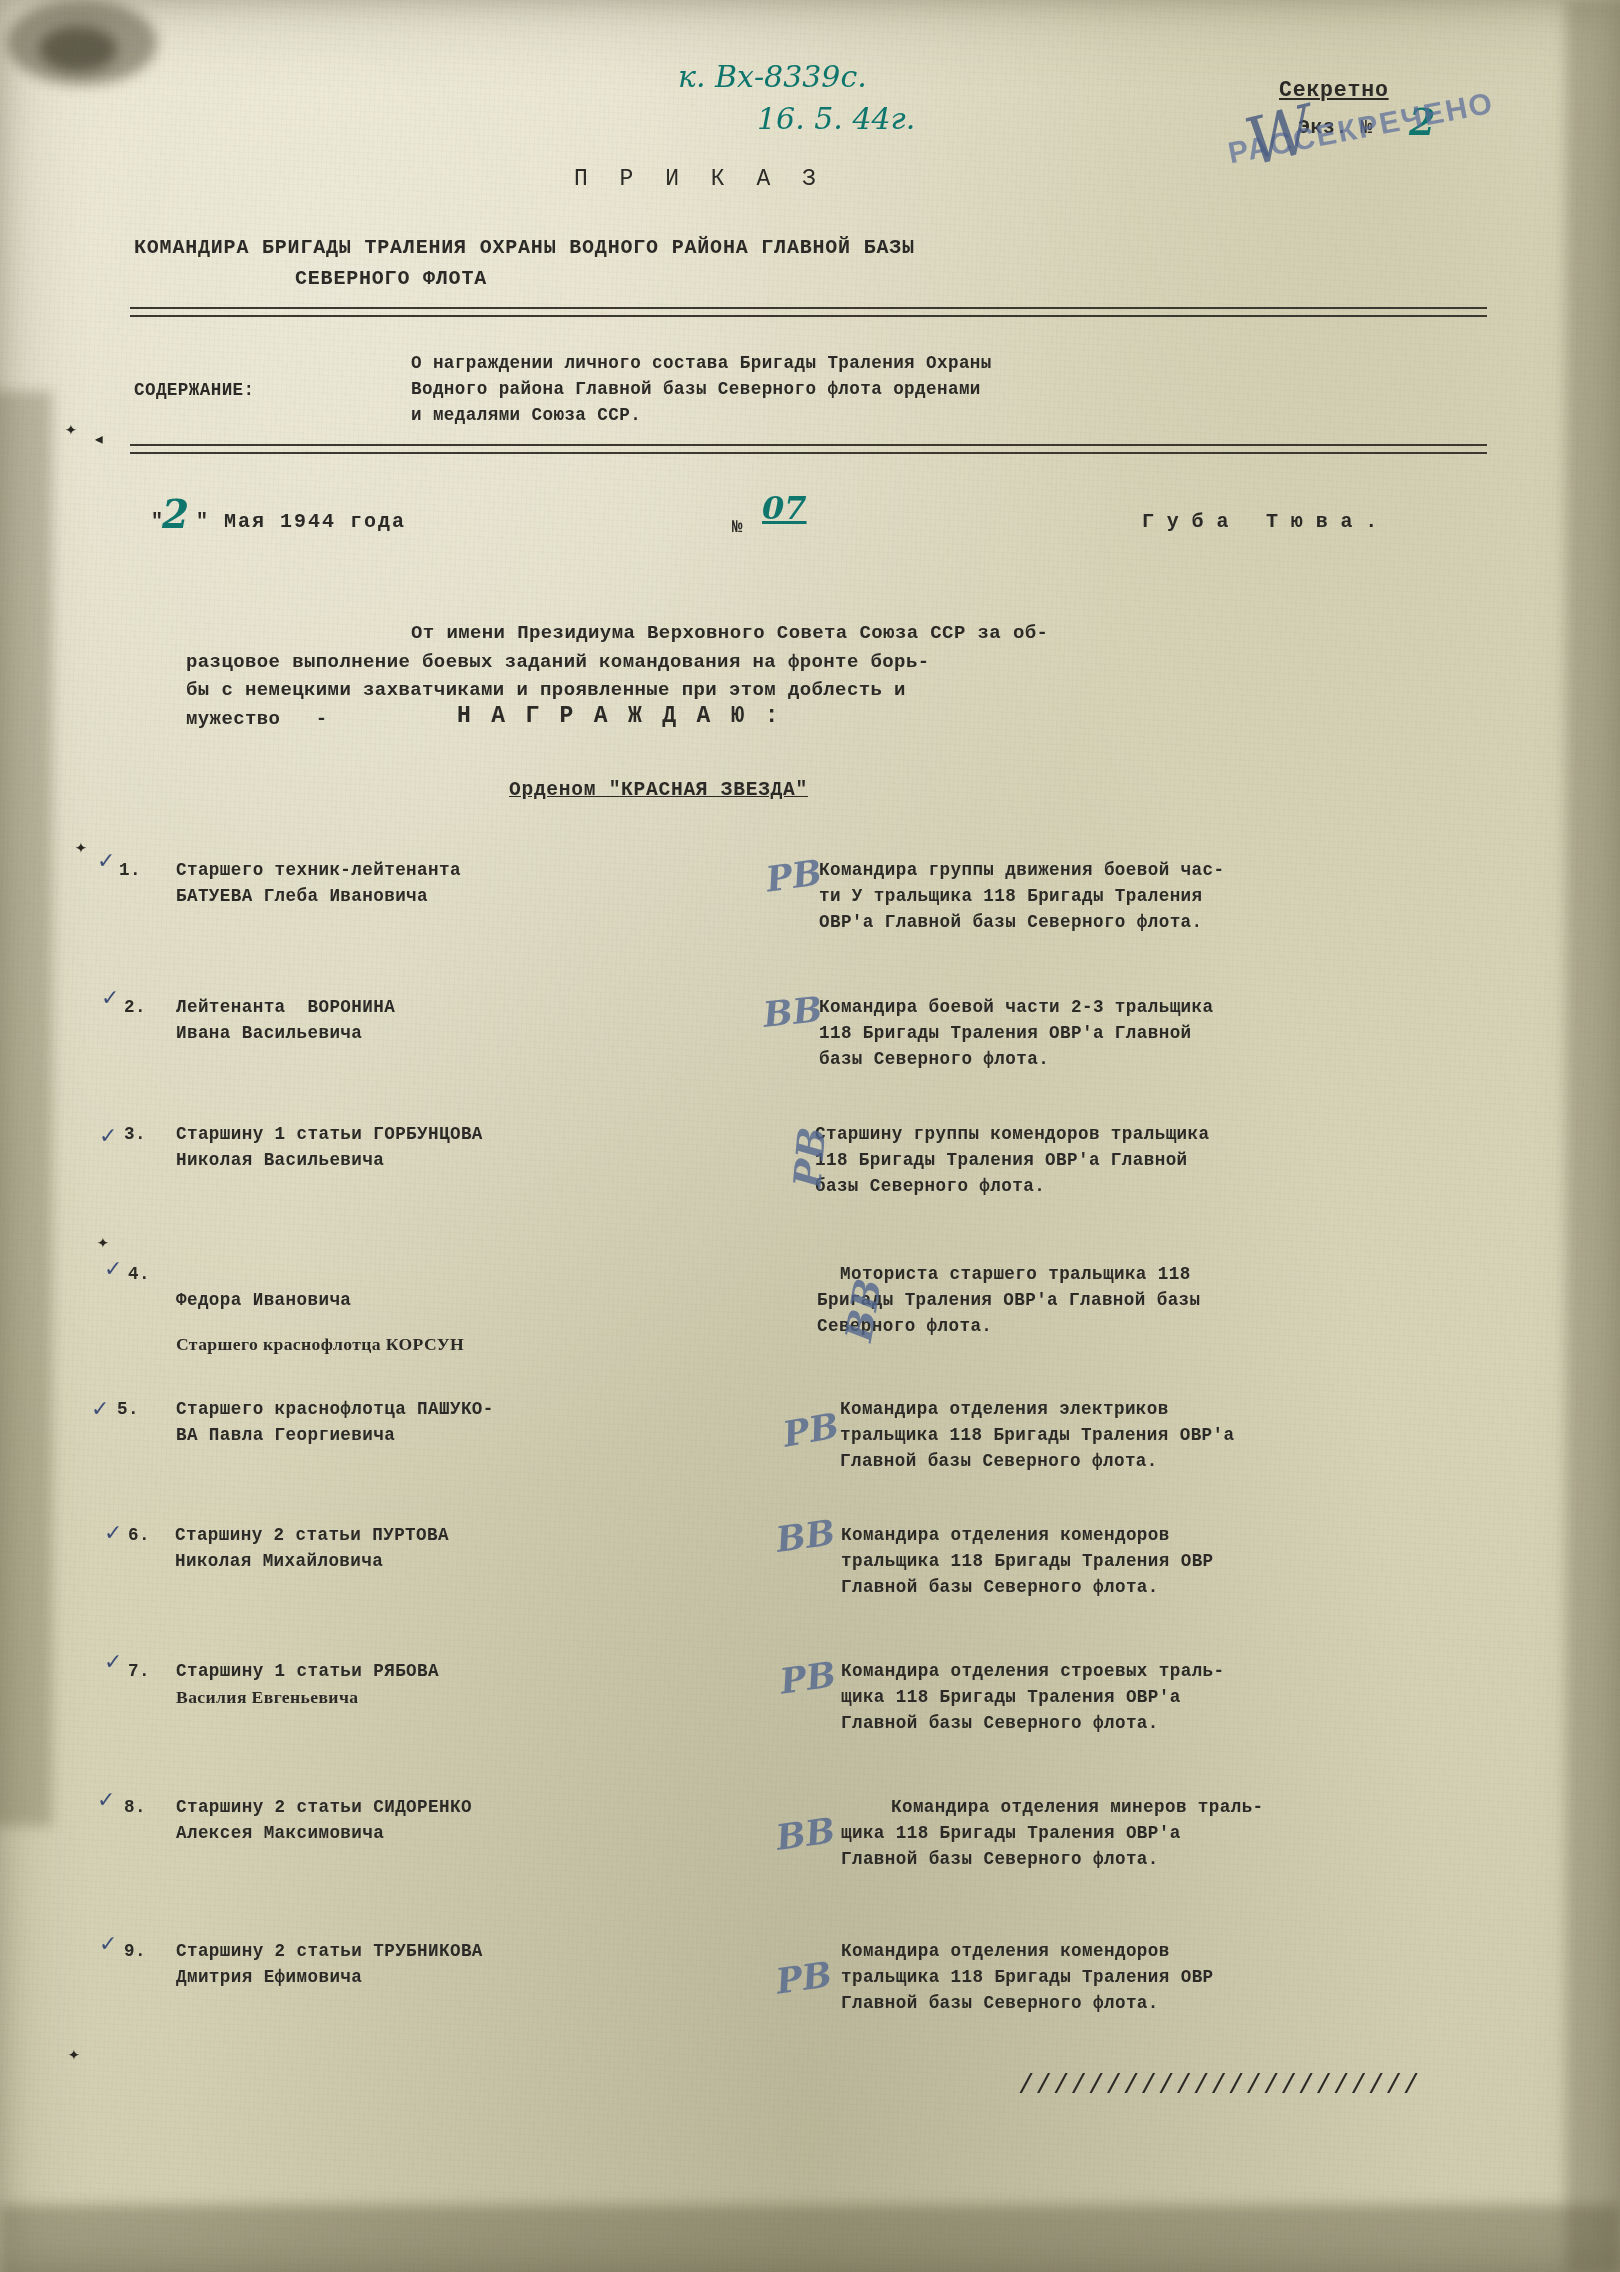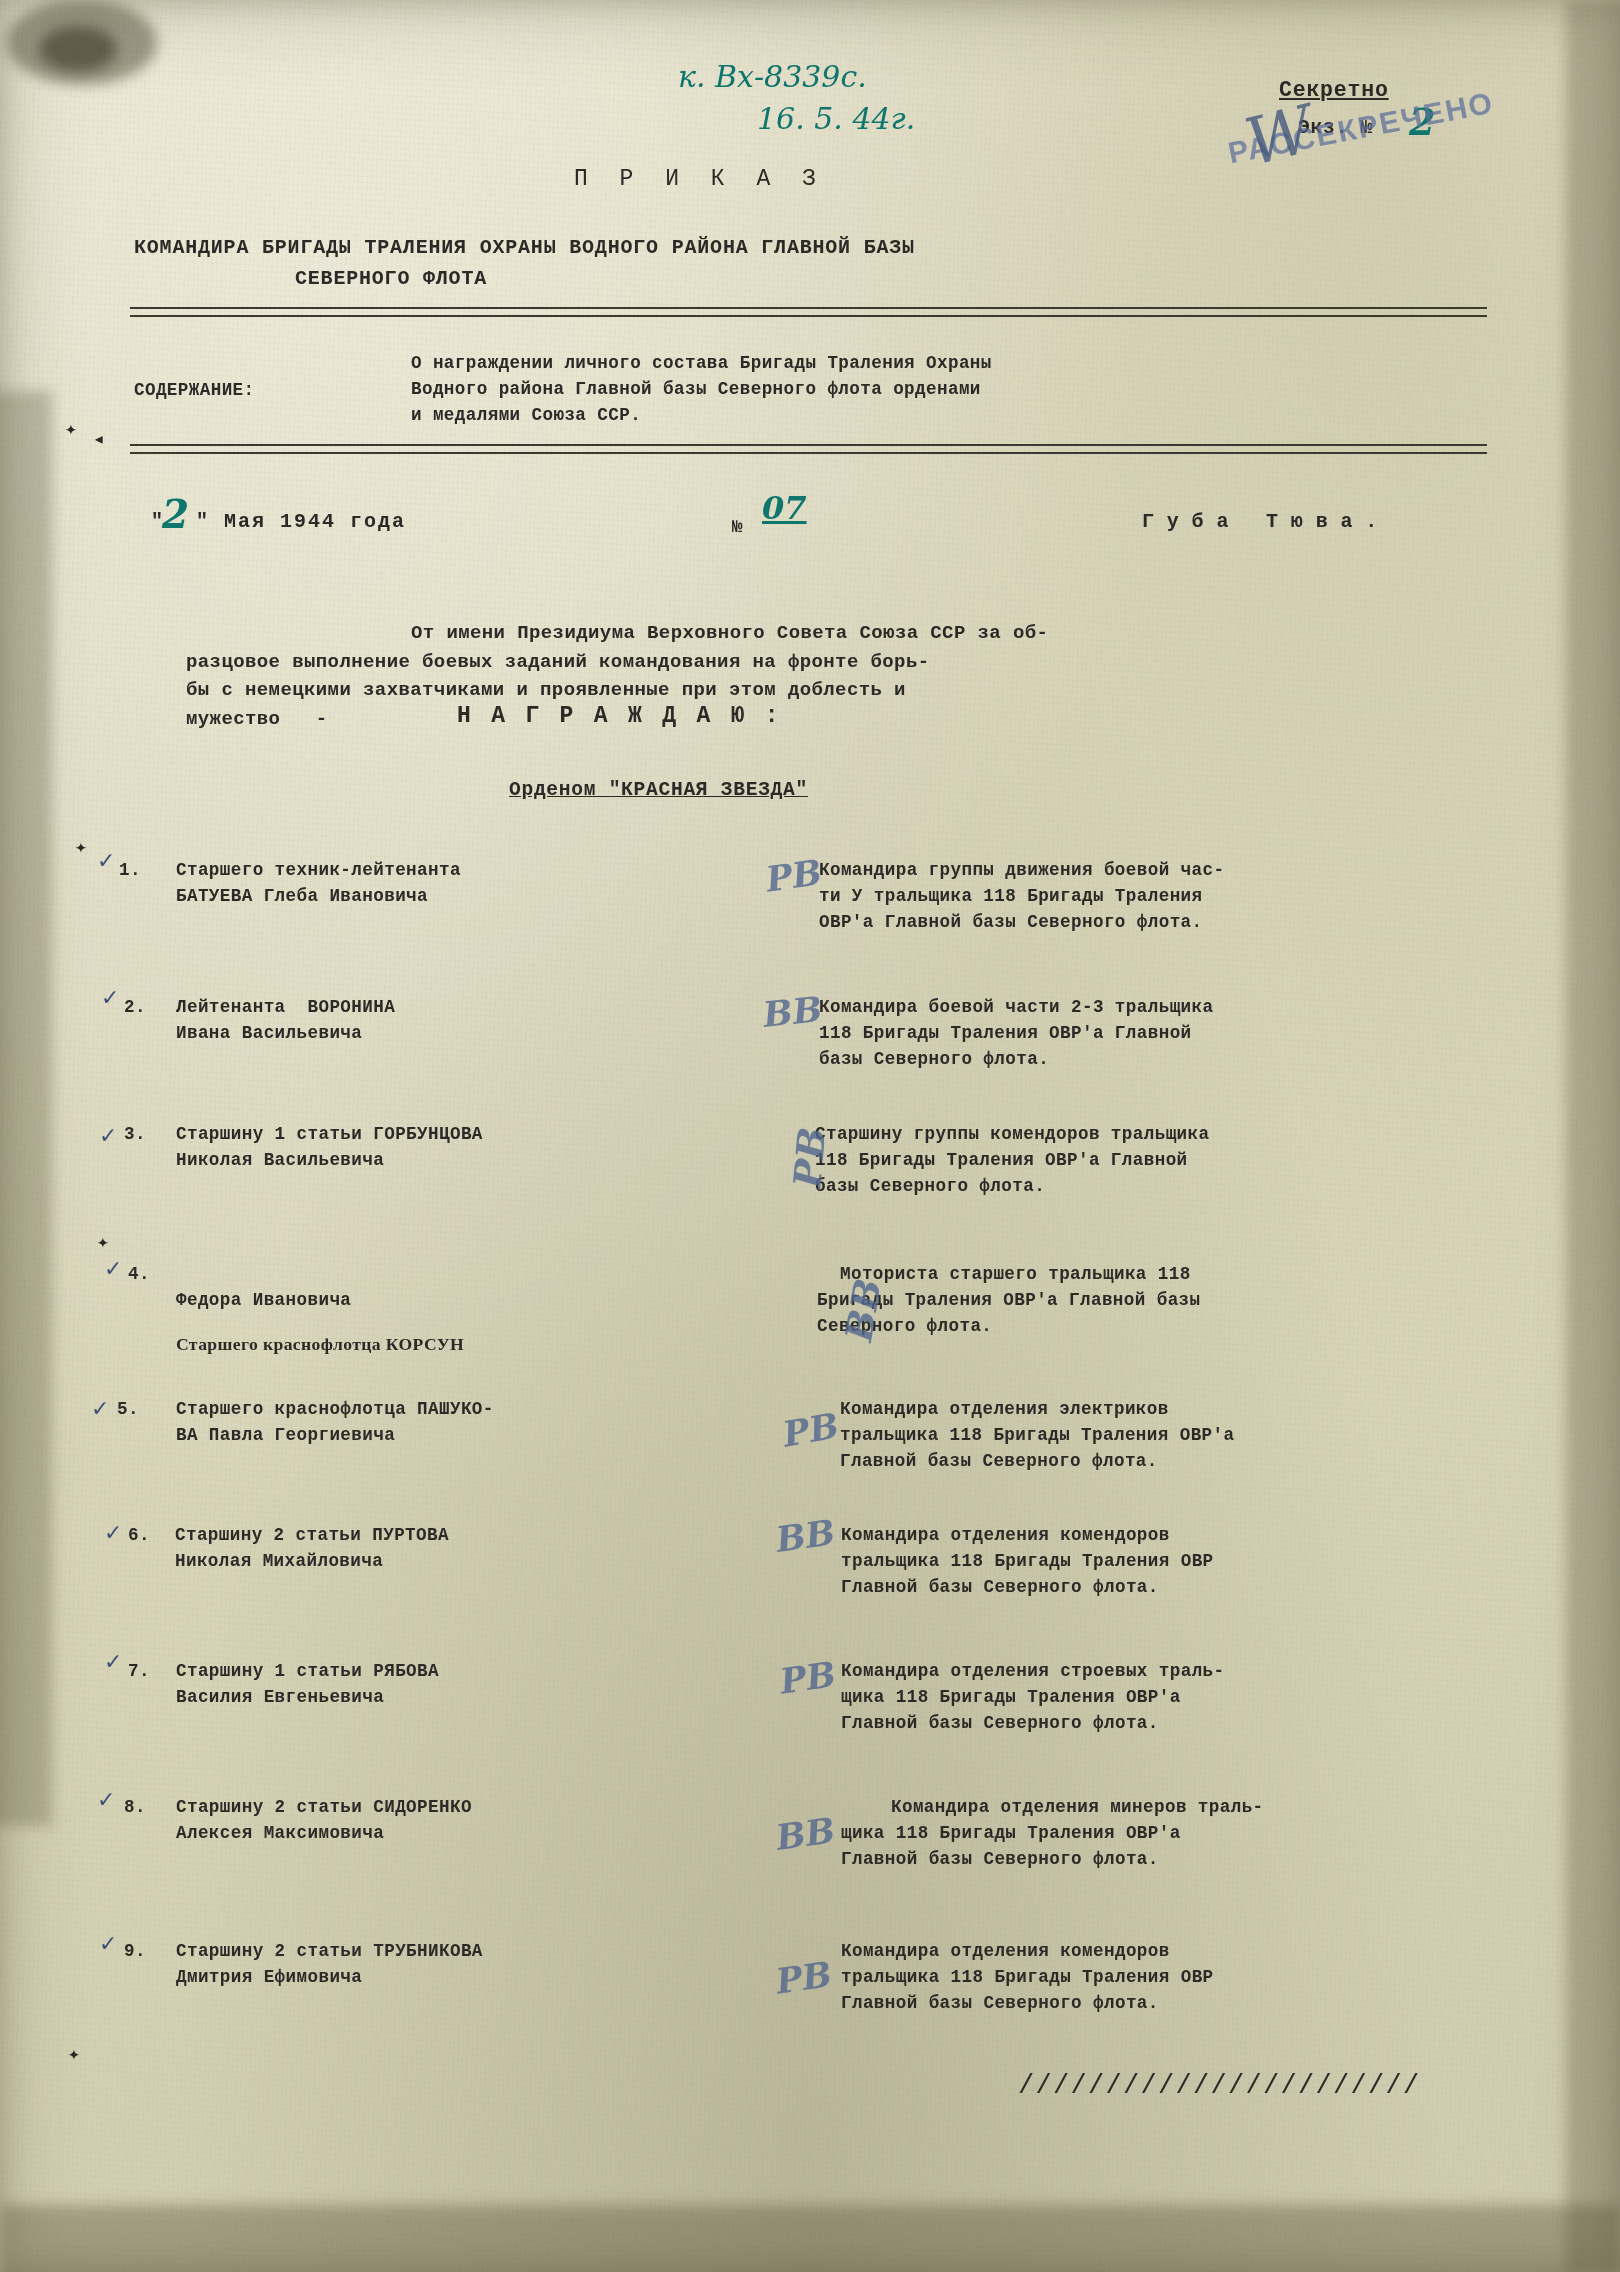--- a/index.html
+++ b/index.html
@@ -248,21 +248,21 @@
     <div class="abs body-txt body-bold" style="left:175px; top:1523px;">Старшину 2 статьи ПУРТОВА</div>
     <div class="abs body-txt body-bold" style="left:175px; top:1549px;">Николая Михайловича</div>
     <div class="abs body-txt body-bold" style="left:841px; top:1523px;">Командира отделения комендоров</div>
     <div class="abs body-txt body-bold" style="left:841px; top:1549px;">тральщика 118 Бригады Траления ОВР</div>
     <div class="abs body-txt body-bold" style="left:841px; top:1575px;">Главной базы Северного флота.</div>
     <div class="scribble" style="left:776px; top:1515px; font-size:35px; transform:rotate(-8deg);">ВВ</div>
 
     <div class="check" style="left:104px; top:1649px;">✓</div>
     <div class="abs body-txt body-bold" style="left:128px; top:1659px;">7.</div>
     <div class="abs body-txt body-bold" style="left:176px; top:1659px;">Старшину 1 статьи РЯБОВА</div>
-    <div class="abs body-txt body-bold" style="left:176px; top:1685px;">Василия Евгеньевича</div>
+    <div class="abs body-txt body-bold" style="left:176px; top:1685px;font-family:Liberation Serif, serif;">Василия Евгеньевича</div>
     <div class="abs body-txt body-bold" style="left:841px; top:1659px;">Командира отделения строевых траль-</div>
     <div class="abs body-txt body-bold" style="left:841px; top:1685px;">щика 118 Бригады Траления ОВР'а</div>
     <div class="abs body-txt body-bold" style="left:841px; top:1711px;">Главной базы Северного флота.</div>
     <div class="scribble" style="left:780px; top:1657px; font-size:35px; transform:rotate(-8deg);">РВ</div>
 
     <div class="check" style="left:97px; top:1787px;">✓</div>
     <div class="abs body-txt body-bold" style="left:124px; top:1795px;">8.</div>
     <div class="abs body-txt body-bold" style="left:176px; top:1795px;">Старшину 2 статьи СИДОРЕНКО</div>
     <div class="abs body-txt body-bold" style="left:176px; top:1821px;">Алексея Максимовича</div>
     <div class="abs body-txt body-bold" style="left:891px; top:1795px;">Командира отделения минеров траль-</div>

